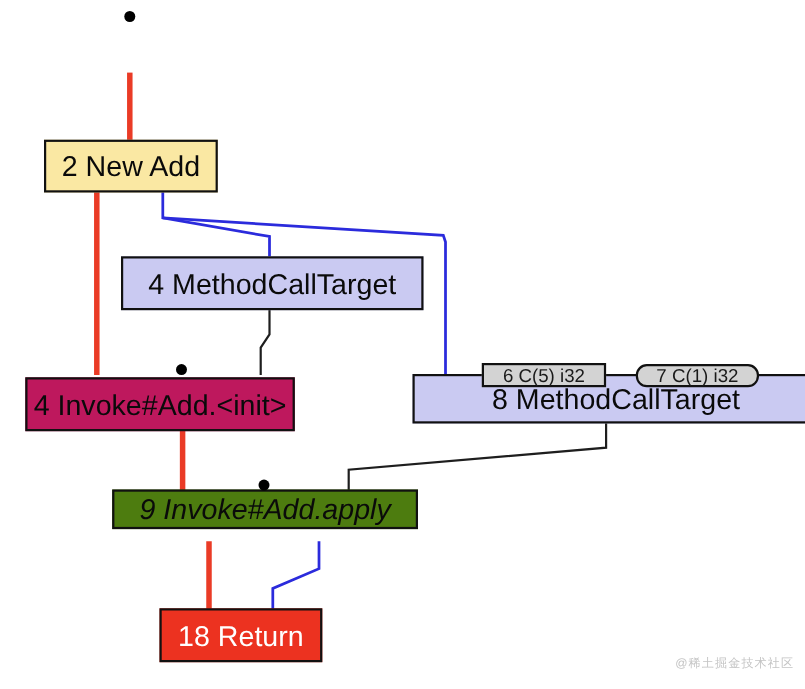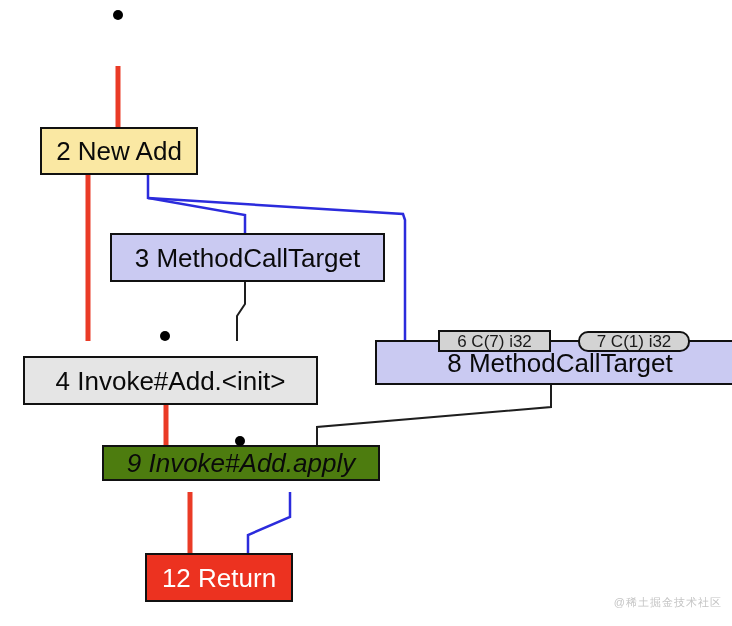--- a/index.html
+++ b/index.html
@@ -49,39 +49,39 @@
       <polyline points="148,198 403,214 405,220 405,341" fill="none" stroke="#2b2bdc" stroke-width="2.5"></polyline>
       <polyline points="290,492 290,517 248,535 248,554" fill="none" stroke="#2b2bdc" stroke-width="2.5"></polyline>
       <polyline points="245,281 245,304 237,316 237,341" fill="none" stroke="#1e1e1e" stroke-width="2"></polyline>
       <polyline points="551,384 551,407 317,427 317,446" fill="none" stroke="#1e1e1e" stroke-width="2"></polyline>
     </svg>
   <div id="node-layer">
       <div class="node" style="left: 40px; top: 127px; width: 158px; height: 48px; background: rgb(250, 232, 163); color: rgb(10, 10, 10);">
         <span>2 New Add</span>
       </div>
       <div class="node" style="left: 110px; top: 233px; width: 275px; height: 49px; background: rgb(202, 202, 242); color: rgb(10, 10, 10);">
-        <span>3 MethodCallTarget</span>
+        <span>4 MethodCallTarget</span>
       </div>
-      <div class="node" style="left: 23px; top: 356px; width: 295px; height: 49px; background: #e5e5e5; color: rgb(10, 10, 10);">
+      <div class="node" style="left: 23px; top: 343px; width: 245px; height: 49px; background: #be185d; color: rgb(10, 10, 10);">
         <span>4 Invoke#Add.&lt;init&gt;</span>
       </div>
       <div class="node" style="left: 375px; top: 340px; width: 370px; height: 45px; background: rgb(202, 202, 242); color: rgb(10, 10, 10);">
         <span>8 MethodCallTarget</span>
       </div>
       <div class="node small" style="left: 438px; top: 330px; width: 113px; height: 22px; background: rgb(211, 211, 211); color: rgb(26, 26, 26);">
-        <span>6 C(7) i32</span>
+        <span>6 C(5) i32</span>
       </div>
       <div class="node small" style="left: 578px; top: 331px; width: 112px; height: 21px; background: rgb(211, 211, 211); color: rgb(26, 26, 26); border-radius: 10px;">
         <span>7 C(1) i32</span>
       </div>
       <div class="node" style="left: 102px; top: 445px; width: 278px; height: 36px; background: #4d7c0f; color: rgb(10, 10, 10); font-style: italic;">
         <span>9 Invoke#Add.apply</span>
       </div>
       <div class="node" style="left: 145px; top: 553px; width: 148px; height: 49px; background: rgb(236, 50, 32); color: rgb(255, 255, 255);">
-        <span>12 Return</span>
+        <span>18 Return</span>
       </div>
     </div>
   <svg class="layer" id="dot-layer">
       <circle cx="118" cy="15" r="5" fill="#000000"></circle>
       <circle cx="165" cy="336" r="5" fill="#000000"></circle>
       <circle cx="240" cy="441" r="5" fill="#000000"></circle>
     </svg>
   <div id="watermark" style="color: rgb(197, 197, 197);">@稀土掘金技术社区</div>
 </div>
 

